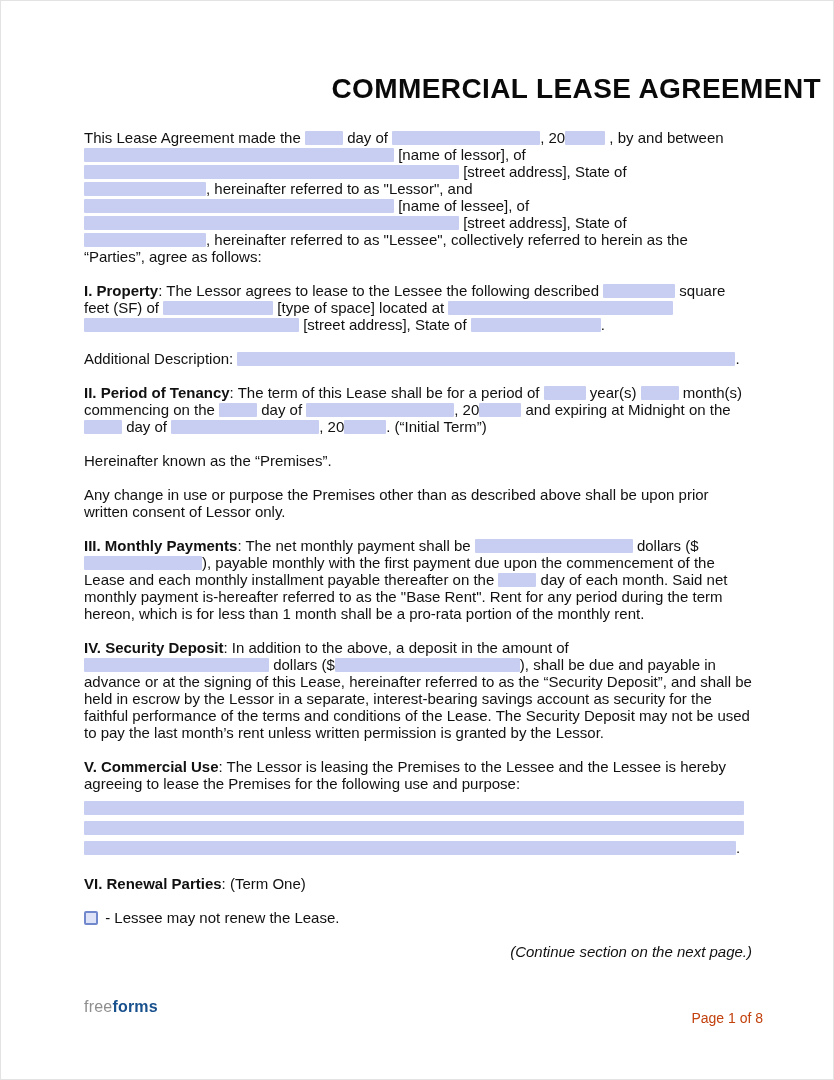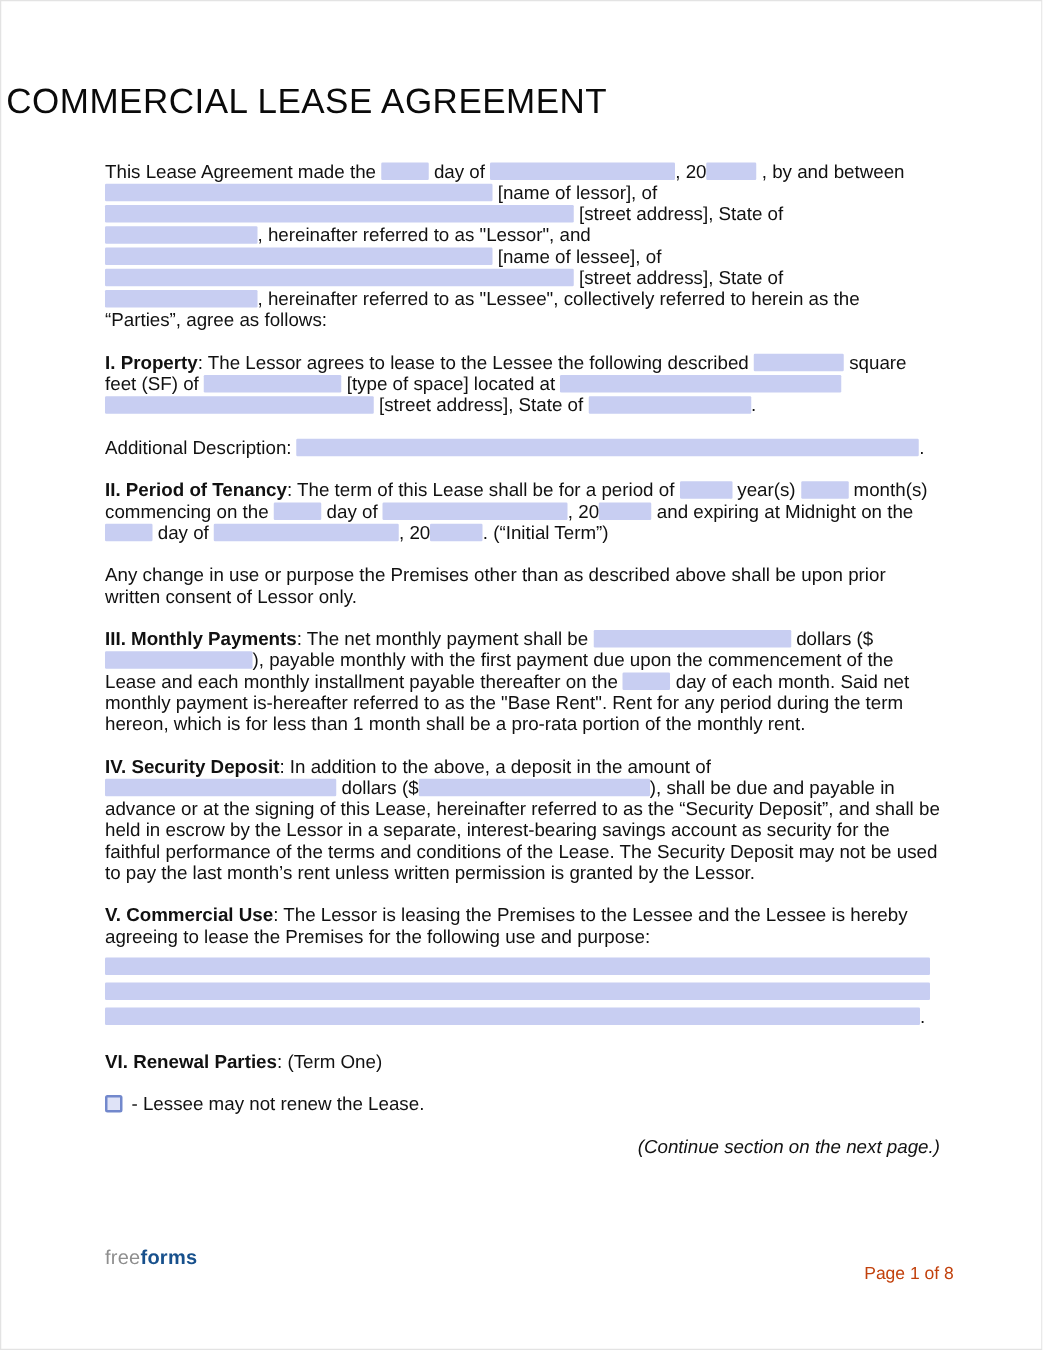--- a/index.html
+++ b/index.html
@@ -13,24 +13,24 @@
     font-size: 15px;
     color: #111111;
     overflow: hidden;
     border: 1px solid #e3e3e3;
   }
   .title {
     position: absolute;
     top: 60px;
     left: 0;
     right: 0;
-    margin: 4px;
-    text-align: left;
+    margin: 12px;
+    text-align: right;
     font-size: 28px;
-    font-weight: normal;
+    font-weight: bold;
     letter-spacing: 0.4px;
     color: #0a0a0a;
   }
   .content {
     position: absolute;
     top: 128px;
     left: 83px;
     width: 668px;
     line-height: 17px;
   }
@@ -79,20 +79,21 @@
 
 <div class="page">
 
   <h1 class="title">COMMERCIAL LEASE AGREEMENT</h1>
 
   <div class="content">
     <p><span>This Lease Agreement made the </span><span class="blank" style="width: 38px;"></span><span> day of </span><span class="blank" style="width: 148px;"></span><span>, 20</span><span class="blank" style="width: 40px;"></span><span> , by and between</span><br><span class="blank" style="width: 310px;"></span><span> [name of lessor], of</span><br><span class="blank" style="width: 375px;"></span><span> [street address], State of</span><br><span class="blank" style="width: 122px;"></span><span>, hereinafter referred to as "Lessor", and</span><br><span class="blank" style="width: 310px;"></span><span> [name of lessee], of</span><br><span class="blank" style="width: 375px;"></span><span> [street address], State of</span><br><span class="blank" style="width: 122px;"></span><span>, hereinafter referred to as "Lessee", collectively referred to herein as the “Parties”, agree as follows:</span></p>
     <p><span class="bold">I. Property</span><span>: The Lessor agrees to lease to the Lessee the following described </span><span class="blank" style="width: 72px;"></span><span> square</span><br><span>feet (SF) of </span><span class="blank" style="width: 110px;"></span><span> [type of space] located at </span><span class="blank" style="width: 225px;"></span><br><span class="blank" style="width: 215px;"></span><span> [street address], State of </span><span class="blank" style="width: 130px;"></span><span>.</span></p>
     <p><span>Additional Description: </span><span class="blank" style="width: 498px;"></span><span>.</span></p>
     <p><span class="bold">II. Period of Tenancy</span><span>: The term of this Lease shall be for a period of </span><span class="blank" style="width: 42px;"></span><span> year(s) </span><span class="blank" style="width: 38px;"></span><span> month(s) commencing on the </span><span class="blank" style="width: 38px;"></span><span> day of </span><span class="blank" style="width: 148px;"></span><span>, 20</span><span class="blank" style="width: 42px;"></span><span> and expiring at Midnight on the </span><span class="blank" style="width: 38px;"></span><span> day of </span><span class="blank" style="width: 148px;"></span><span>, 20</span><span class="blank" style="width: 42px;"></span><span>. (“Initial Term”)</span></p>
+    <p><span>Hereinafter known as the “Premises”.</span></p>
     <p><span>Any change in use or purpose the Premises other than as described above shall be upon prior written consent of Lessor only.</span></p>
     <p><span class="bold">III. Monthly Payments</span><span>: The net monthly payment shall be </span><span class="blank" style="width: 158px;"></span><span> dollars ($</span><span class="blank" style="width: 118px;"></span><span>), payable monthly with the first payment due upon the commencement of the Lease and each monthly installment payable thereafter on the </span><span class="blank" style="width: 38px;"></span><span> day of each month. Said net monthly payment is-hereafter referred to as the "Base Rent". Rent for any period during the term hereon, which is for less than 1 month shall be a pro-rata portion of the monthly rent.</span></p>
     <p><span class="bold">IV. Security Deposit</span><span>: In addition to the above, a deposit in the amount of</span><br><span class="blank" style="width: 185px;"></span><span> dollars ($</span><span class="blank" style="width: 185px;"></span><span>), shall be due and payable in advance or at the signing of this Lease, hereinafter referred to as the “Security Deposit”, and shall be held in escrow by the Lessor in a separate, interest-bearing savings account as security for the faithful performance of the terms and conditions of the Lease. The Security Deposit may not be used to pay the last month’s rent unless written permission is granted by the Lessor.</span></p>
     <p class="para-commercial-use"><span class="bold">V. Commercial Use</span><span>: The Lessor is leasing the Premises to the Lessee and the Lessee is hereby agreeing to lease the Premises for the following use and purpose:</span></p>
     <p class="para-commercial-blanks"><span class="blank" style="width: 660px;"></span><br><span class="blank" style="width: 660px;"></span><br><span class="blank" style="width: 652px;"></span><span>.</span></p>
     <p><span class="bold">VI. Renewal Parties</span><span>: (Term One)</span></p>
     <p><span class="checkbox"></span><span> - Lessee may not renew the Lease.</span></p>
     <p class="para-continue"><span>(Continue section on the next page.)</span></p>
   </div>
 

